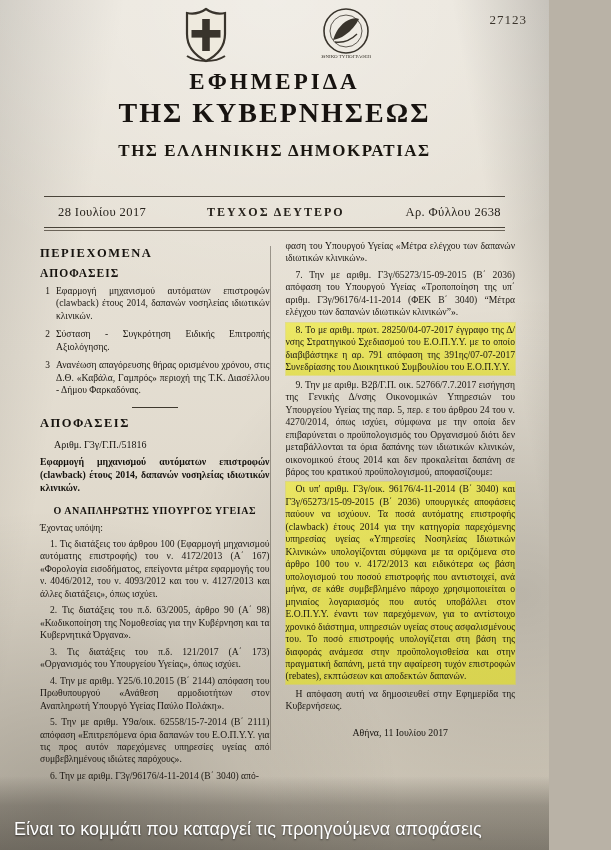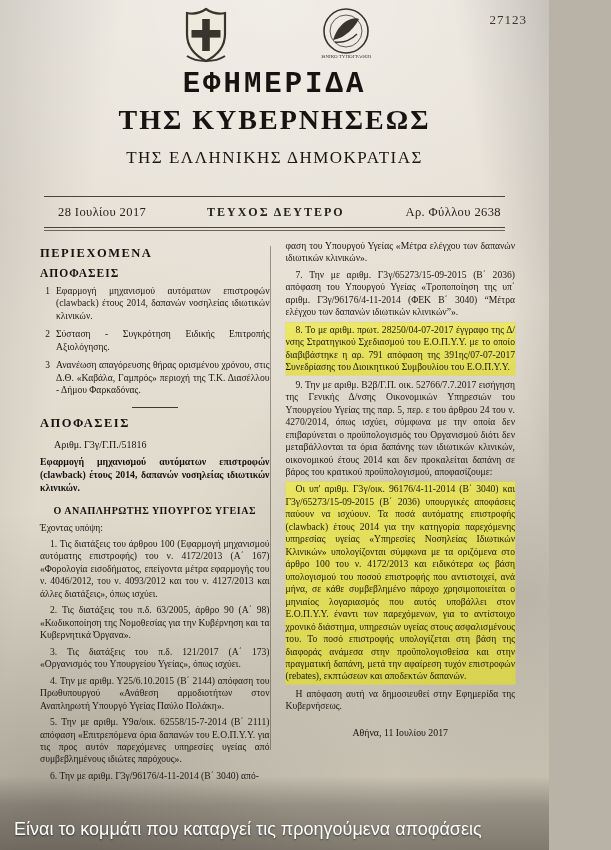--- a/index.html
+++ b/index.html
@@ -34,29 +34,29 @@
   }
   .emblems{
     position:absolute;top:6px;left:0;right:0;
     display:flex;justify-content:center;gap:88px;align-items:flex-start;
   }
   .emblem-left,.emblem-right{opacity:.92;}
   .title-block{
     position:absolute;top:70px;left:0;right:0;text-align:center;
   }
   .t1{
-    font-size:29px;letter-spacing:3px;font-weight:700;
-    color:#171310;line-height:1.02;font-family:Liberation Mono, monospace;
+    font-size:23px;letter-spacing:3px;font-weight:700;
+    color:#171310;line-height:1.02;
   }
   .t2{
     font-size:28px;letter-spacing:2px;font-weight:700;
     color:#171310;margin-top:4px;
   }
   .t3{
-    font-size:17px;letter-spacing:1.5px;font-weight:400;
+    font-size:17px;letter-spacing:1.5px;font-weight:700;
     color:#1a1610;margin-top:12px;
   }
   .rules{
     position:absolute;left:44px;right:44px;top:196px;
   }
   .rule{height:1px;background:#4a443a;}
   .issue-row{
     position:absolute;left:58px;right:48px;top:205px;
     display:flex;justify-content:space-between;align-items:center;
     font-size:12.5px;color:#26221c;letter-spacing:.4px;

